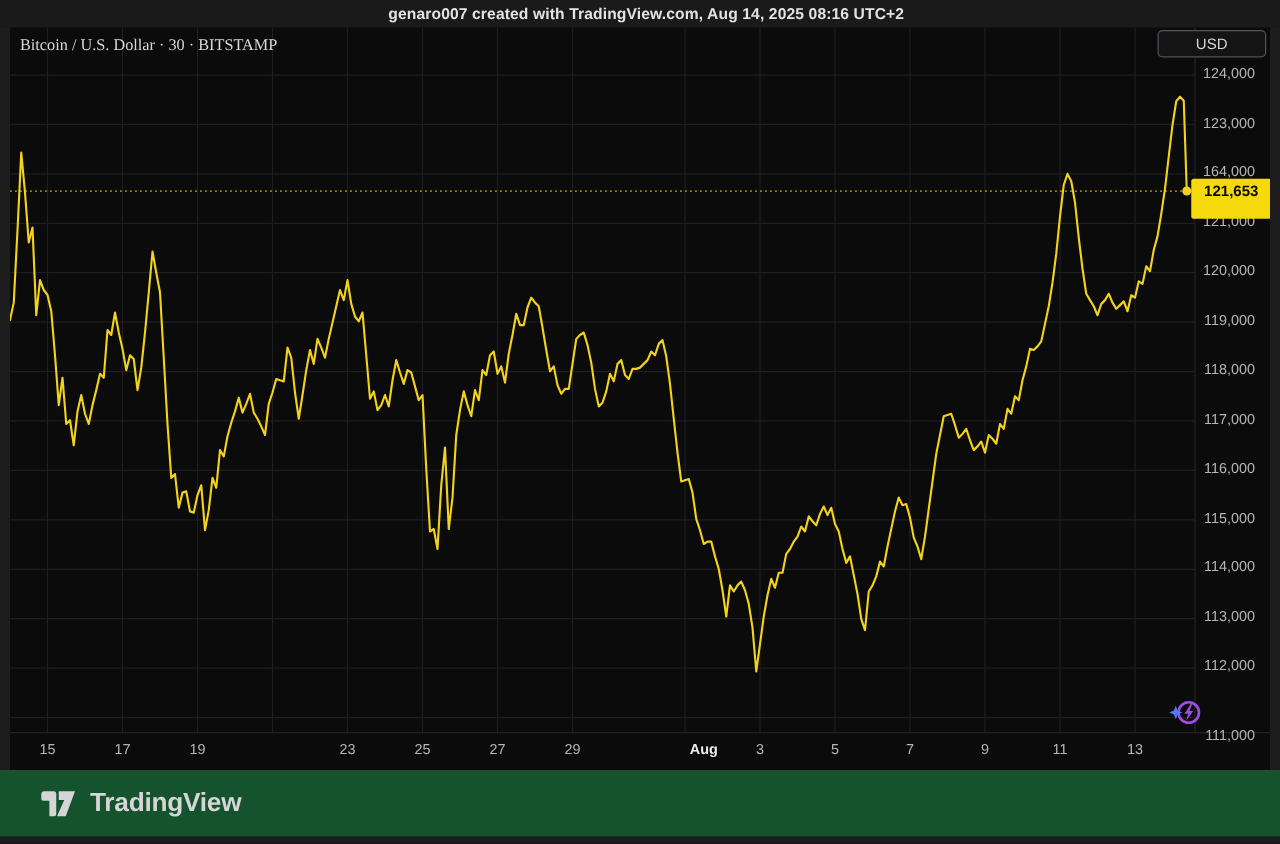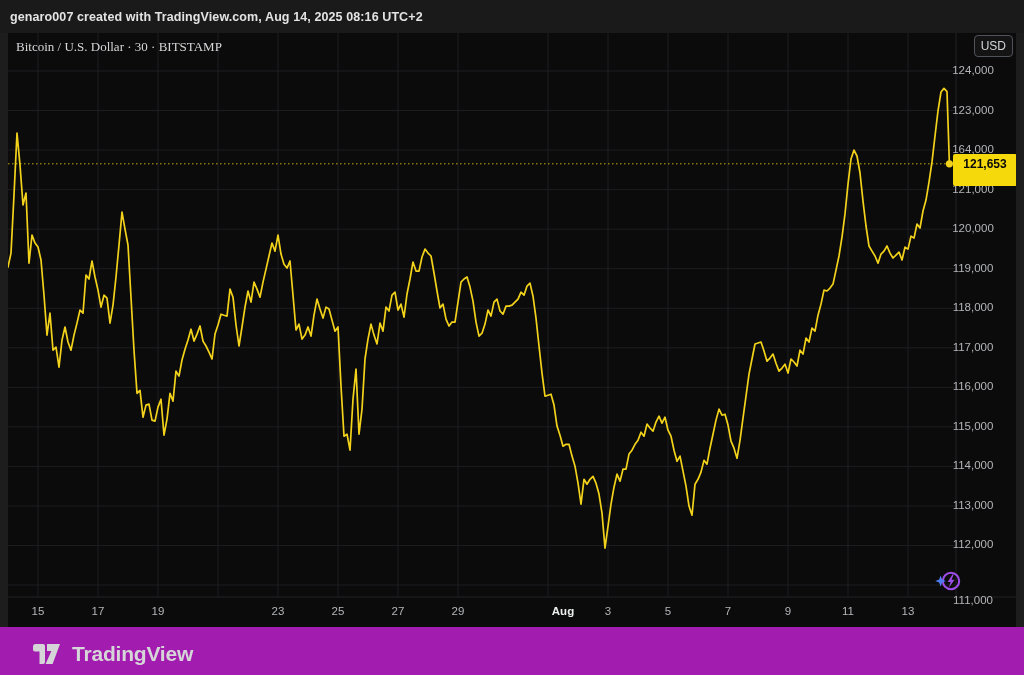--- a/index.html
+++ b/index.html
@@ -3,56 +3,56 @@
 <meta charset="utf-8">
 <style>
   html,body{margin:0;padding:0;}
   body{
     width:1024px;height:675px;overflow:hidden;
     background:#1d1d1d;
     font-family:"Liberation Sans", sans-serif;
     -webkit-font-smoothing:antialiased;
   }
   .attribution-bar{
-    height:33px;display:flex;align-items:center;
+    height:22px;display:flex;align-items:center;
     padding-left:10px;background:#1a1a1a;
-    color:#e3e3e3;font-size:12.5px;font-weight:700;letter-spacing:.1px;
+    color:#e3e3e3;font-size:12.5px;font-weight:700;letter-spacing:.1px;justify-content:center;
   }
   .chart-card{
     position:relative;margin:0 8px;width:1008px;height:594px;
     background:#0b0b0b;overflow:hidden;
   }
   .plot-svg{position:absolute;left:0;top:0;}
   .symbol-title{
     position:absolute;left:8px;top:6px;
     font-size:13px;color:#d6d7da;z-index:5;font-family:Liberation Serif, serif;
   }
   .currency-btn{
     position:absolute;right:3px;top:2px;z-index:5;
-    padding:3px 6px;border:1px solid #50535c;border-radius:4px;
+    padding:3px 30px;border:1px solid #50535c;border-radius:4px;
     background:#141414;color:#d3d5da;font-size:12px;cursor:pointer;
   }
   .y-label{
-    position:absolute;right:0;width:62px;text-align:center;padding-right:12px;
+    position:absolute;right:0;width:62px;text-align:right;padding-right:12px;
     font-size:11.5px;color:#b4b5b8;z-index:3;
   }
   .x-label{
     position:absolute;width:36px;text-align:center;top:572px;
     font-size:11.5px;color:#b4b5b8;z-index:3;
   }
   .x-label.month{color:#eceded;font-weight:700;margin-left:15px;}
   .price-badge{
     position:absolute;left:945px;width:64px;height:32px;z-index:6;
     border-radius:2px;text-align:center;line-height:20px;
     font-size:12px;font-weight:700;color:#0a0a0a;
   }
   .flash-btn{position:absolute;left:926px;top:534px;z-index:6;cursor:pointer;background:none;border:none;padding:0;}
   .bottom-bar{
     height:53px;display:flex;align-items:center;gap:11px;
-    padding-left:30px;background:#a21caf;
+    padding-left:30px;background:#14532d;
   }
   .brand-name{font-size:21px;font-weight:700;color:#d6d6d8;letter-spacing:-.2px;}
 </style>
 </head>
 <body>
 
 <div class="attribution-bar">
   <span>genaro007 created with TradingView.com, Aug 14, 2025 08:16 UTC+2</span>
 </div>
 

